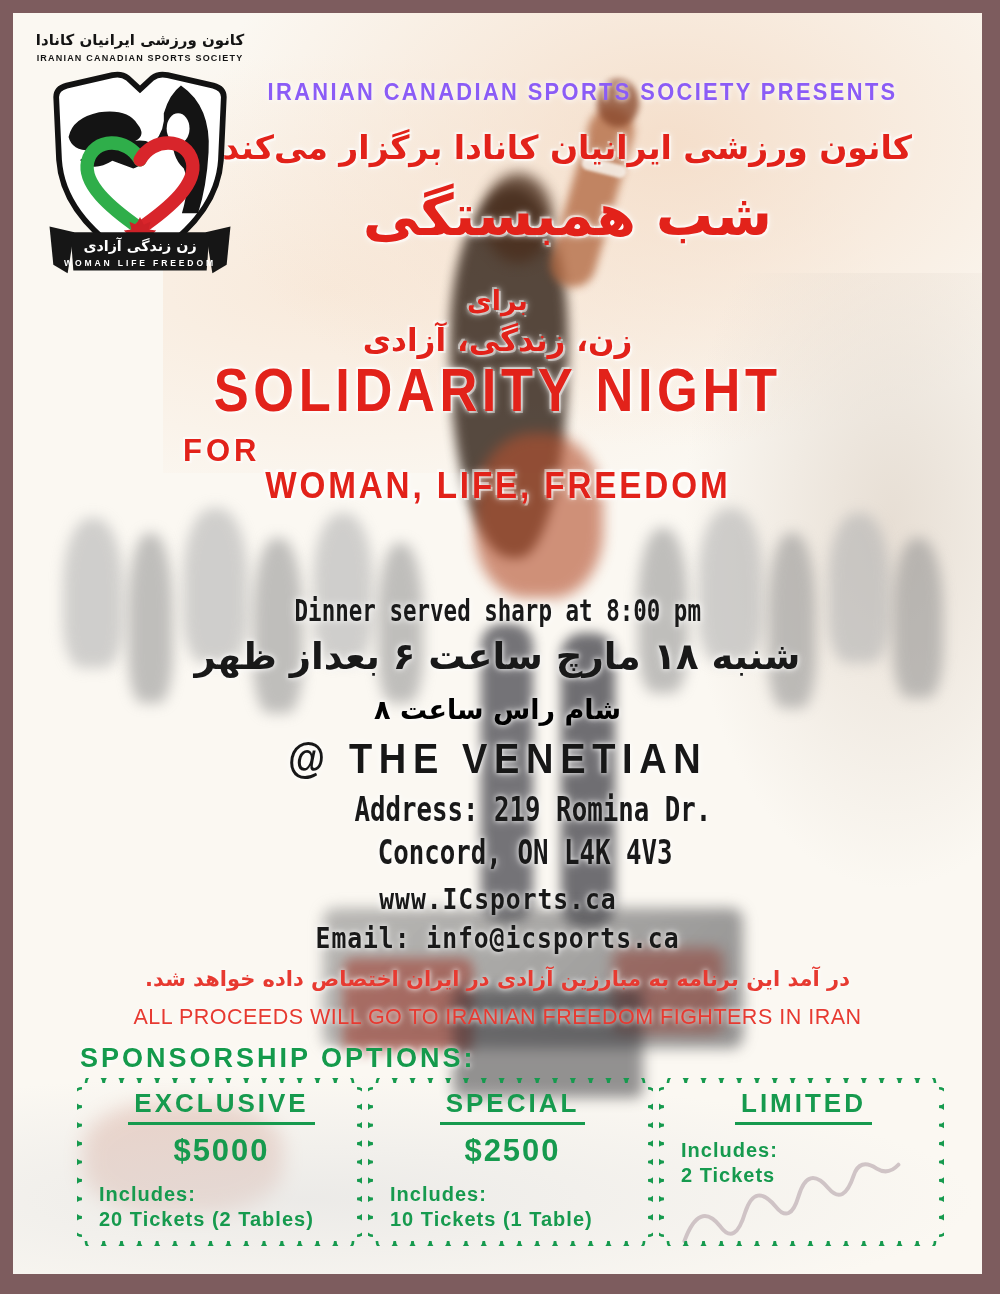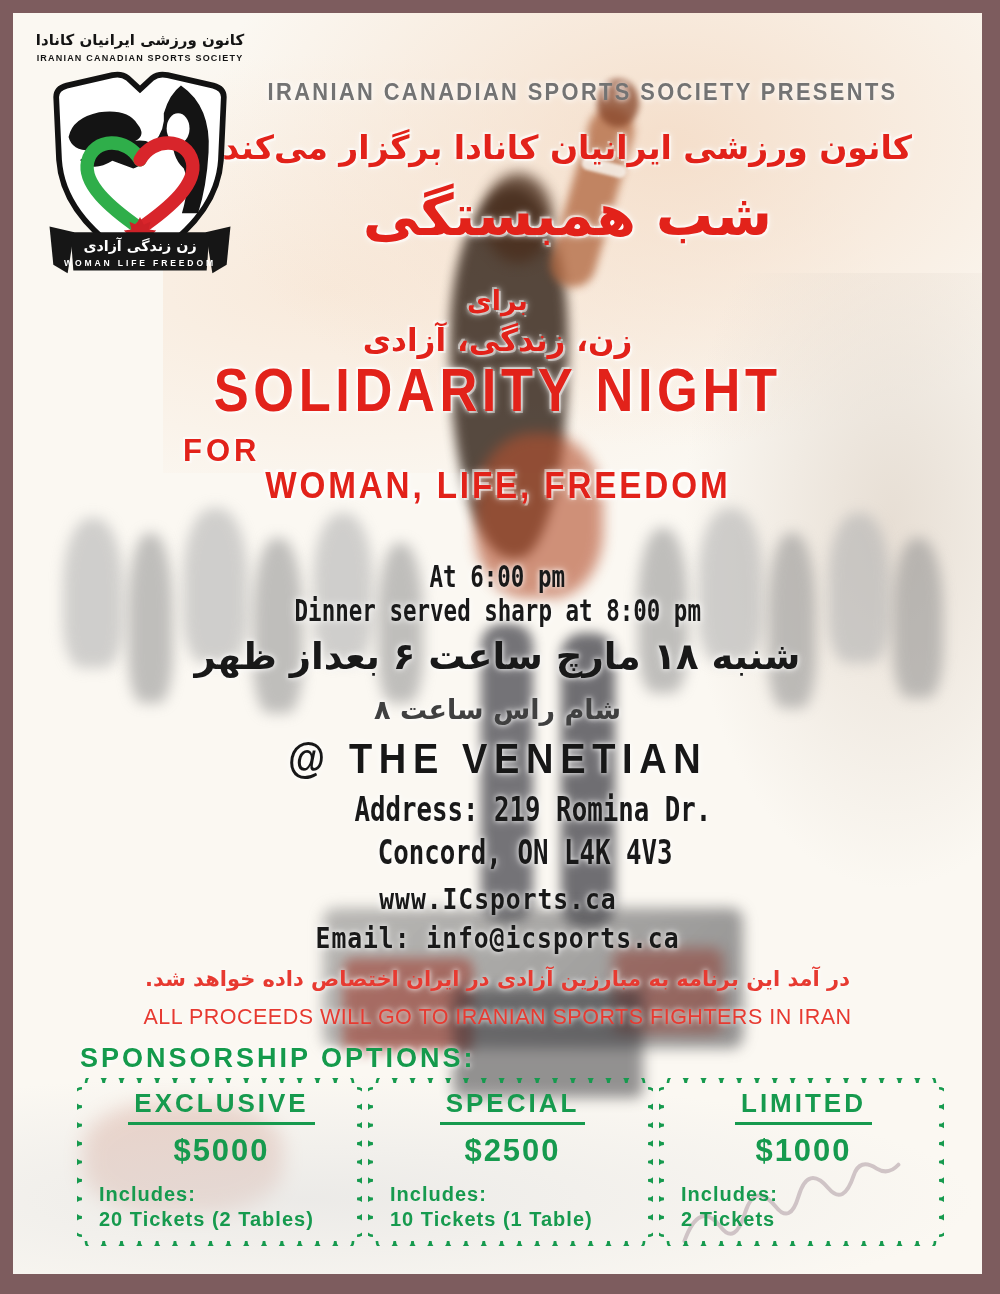--- a/index.html
+++ b/index.html
@@ -63,34 +63,34 @@
   .ctr{left:0; right:0; text-align:center;}
   .fa{font-family:"DejaVu Sans", sans-serif; direction:rtl;}
   .mono{font-family:"DejaVu Sans Mono", monospace; font-weight:700; color:#191919;}
   .cond{display:inline-block;}
   .red{color:#e2221a;}
   .halo{text-shadow:0 0 4px rgba(255,255,255,.95), 0 0 9px rgba(255,255,255,.75),
     2px 2px 0 rgba(255,255,255,.45), -2px -2px 0 rgba(255,255,255,.45);}
   .bhalo{text-shadow:0 0 5px rgba(255,255,255,.85), 0 0 10px rgba(255,255,255,.6);}
 
   .presents{top:66px; left:210px; right:40px; text-align:center; font-weight:700;
-    font-size:23px; letter-spacing:2.5px; color:#737373;}
+    font-size:23px; letter-spacing:2.5px; color:#8b5cf6;}
   .presents-fa{top:116px; left:210px; right:70px; text-align:center; font-weight:700;
     font-size:33px;}
   .title-fa{top:170px; left:210px; right:70px; text-align:center; font-weight:700; font-size:57px;}
   .baraye{top:272px; font-weight:700; font-size:27px;}
   .znd-fa{top:310px; font-weight:700; font-size:31px;}
   .solidarity{top:345px; font-weight:700; font-size:57px; letter-spacing:5px;}
   .for-line{top:420px; left:170px; font-weight:700; font-size:31px; letter-spacing:4px;}
   .wlf{top:452px; font-weight:700; font-size:35px; letter-spacing:3px;}
   .date{top:494px; font-size:34px;}
   .time{top:551px; font-size:25px;}
   .dinner{top:585px; font-size:25px;}
   .date-fa{top:623px; font-weight:700; font-size:37px; color:#191919;}
-  .dinner-fa{top:681px; font-weight:700; font-size:27px; color:#404040;}
+  .dinner-fa{top:681px; font-weight:700; font-size:27px; color:#000000;}
   .venue{top:722px; font-weight:700; font-size:40px; letter-spacing:7px; color:#171717;}
   .addr{top:781px; left:70px; right:0; text-align:center; font-size:28px;}
   .city{top:824px; left:55px; right:0; text-align:center; font-size:28px;}
   .web{top:872px; font-size:26px; letter-spacing:1px;}
   .email{top:911px; font-size:26px; letter-spacing:1px;}
   .proceeds-fa{top:954px; font-weight:700; font-size:21px; color:#e73a31;}
   .proceeds-en{top:992px; font-size:21.5px; color:#e73a31; letter-spacing:.5px;}
   .sponsor-h{top:1030px; left:67px; font-weight:700; font-size:27px;
     letter-spacing:3px; color:#149a4c;}
 
@@ -172,23 +172,20 @@
   <div class="line ctr baraye fa red halo">برای</div>
   <div class="line ctr solidarity red halo">
     <span class="cond" style="transform:scale(.92,1.06);">SOLIDARITY NIGHT</span>
   </div>
   <div class="line ctr znd-fa fa red halo">زن، زندگی، آزادی</div>
   <div class="line for-line red halo">FOR</div>
   <div class="line ctr wlf red halo">
     <span class="cond" style="transform:scale(.95,1.05);">WOMAN, LIFE, FREEDOM</span>
   </div>
 
-  <div class="line ctr time mono bhalo">
-    <span class="cond" style="transform:scale(.9,1.18);">At 6:00 pm</span>
-  </div>
   <div class="line ctr dinner mono bhalo">
     <span class="cond" style="transform:scale(.9,1.18);">Dinner served sharp at 8:00 pm</span>
   </div>
   <div class="line ctr date-fa fa bhalo">شنبه ۱۸ مارچ ساعت ۶ بعداز ظهر</div>
   <div class="line ctr dinner-fa fa bhalo">شام راس ساعت ۸</div>
 
   <div class="line ctr venue bhalo">
     <span class="cond" style="transform:scale(.95,1.08);">@ THE VENETIAN</span>
   </div>
   <div class="line addr mono bhalo">
@@ -198,21 +195,21 @@
     <span class="cond" style="transform:scale(.92,1.2);">Concord, ON L4K 4V3</span>
   </div>
   <div class="line ctr web mono bhalo">
     <span class="cond" style="transform:scale(.95,1.12);">www.ICsports.ca</span>
   </div>
   <div class="line ctr email mono bhalo">
     <span class="cond" style="transform:scale(.95,1.12);">Email: info@icsports.ca</span>
   </div>
 
   <div class="line ctr proceeds-fa fa bhalo">در آمد این برنامه به مبارزین آزادی در ایران اختصاص داده خواهد شد.</div>
-  <div class="line ctr proceeds-en bhalo">ALL PROCEEDS WILL GO TO IRANIAN SPORTS FIGHTERS IN IRAN</div>
+  <div class="line ctr proceeds-en bhalo">ALL PROCEEDS WILL GO TO IRANIAN FREEDOM FIGHTERS IN IRAN</div>
 
   <div class="line sponsor-h bhalo">SPONSORSHIP OPTIONS:</div>
 
   <div class="tickets">
 
     <div class="ticket">
       <svg class="edge" viewBox="0 0 288 164" preserveAspectRatio="none">
         <path fill="none" stroke="#169a4e" stroke-width="2.6" d="M9 5 a9 9 0 0 1 18 0 a9 9 0 0 1 18 0 a9 9 0 0 1 18 0 a9 9 0 0 1 18 0 a9 9 0 0 1 18 0 a9 9 0 0 1 18 0 a9 9 0 0 1 18 0 a9 9 0 0 1 18 0 a9 9 0 0 1 18 0 a9 9 0 0 1 18 0 a9 9 0 0 1 18 0 a9 9 0 0 1 18 0 a9 9 0 0 1 18 0 a9 9 0 0 1 18 0 a9 9 0 0 1 18 0 M9 159 a9 9 0 0 0 18 0 a9 9 0 0 0 18 0 a9 9 0 0 0 18 0 a9 9 0 0 0 18 0 a9 9 0 0 0 18 0 a9 9 0 0 0 18 0 a9 9 0 0 0 18 0 a9 9 0 0 0 18 0 a9 9 0 0 0 18 0 a9 9 0 0 0 18 0 a9 9 0 0 0 18 0 a9 9 0 0 0 18 0 a9 9 0 0 0 18 0 a9 9 0 0 0 18 0 a9 9 0 0 0 18 0 M5 10 a9 9 0 0 0 0 18 a9 9 0 0 0 0 18 a9 9 0 0 0 0 18 a9 9 0 0 0 0 18 a9 9 0 0 0 0 18 a9 9 0 0 0 0 18 a9 9 0 0 0 0 18 a9 9 0 0 0 0 18 M283 10 a9 9 0 0 1 0 18 a9 9 0 0 1 0 18 a9 9 0 0 1 0 18 a9 9 0 0 1 0 18 a9 9 0 0 1 0 18 a9 9 0 0 1 0 18 a9 9 0 0 1 0 18 a9 9 0 0 1 0 18"></path>
       </svg>
       <div class="t-inner">
@@ -234,20 +231,19 @@
         <div class="t-det">10 Tickets (1 Table)</div>
       </div>
     </div>
 
     <div class="ticket">
       <svg class="edge" viewBox="0 0 288 164" preserveAspectRatio="none">
         <path fill="none" stroke="#169a4e" stroke-width="2.6" d="M9 5 a9 9 0 0 1 18 0 a9 9 0 0 1 18 0 a9 9 0 0 1 18 0 a9 9 0 0 1 18 0 a9 9 0 0 1 18 0 a9 9 0 0 1 18 0 a9 9 0 0 1 18 0 a9 9 0 0 1 18 0 a9 9 0 0 1 18 0 a9 9 0 0 1 18 0 a9 9 0 0 1 18 0 a9 9 0 0 1 18 0 a9 9 0 0 1 18 0 a9 9 0 0 1 18 0 a9 9 0 0 1 18 0 M9 159 a9 9 0 0 0 18 0 a9 9 0 0 0 18 0 a9 9 0 0 0 18 0 a9 9 0 0 0 18 0 a9 9 0 0 0 18 0 a9 9 0 0 0 18 0 a9 9 0 0 0 18 0 a9 9 0 0 0 18 0 a9 9 0 0 0 18 0 a9 9 0 0 0 18 0 a9 9 0 0 0 18 0 a9 9 0 0 0 18 0 a9 9 0 0 0 18 0 a9 9 0 0 0 18 0 a9 9 0 0 0 18 0 M5 10 a9 9 0 0 0 0 18 a9 9 0 0 0 0 18 a9 9 0 0 0 0 18 a9 9 0 0 0 0 18 a9 9 0 0 0 0 18 a9 9 0 0 0 0 18 a9 9 0 0 0 0 18 a9 9 0 0 0 0 18 M283 10 a9 9 0 0 1 0 18 a9 9 0 0 1 0 18 a9 9 0 0 1 0 18 a9 9 0 0 1 0 18 a9 9 0 0 1 0 18 a9 9 0 0 1 0 18 a9 9 0 0 1 0 18 a9 9 0 0 1 0 18"></path>
       </svg>
       <div class="t-inner">
         <span class="t-name">LIMITED</span>
-        <div class="t-price">$1000</div>
         <div class="t-inc">Includes:</div>
         <div class="t-det">2 Tickets</div>
       </div>
     </div>
 
   </div>
 </div>
 
 </body></html>

